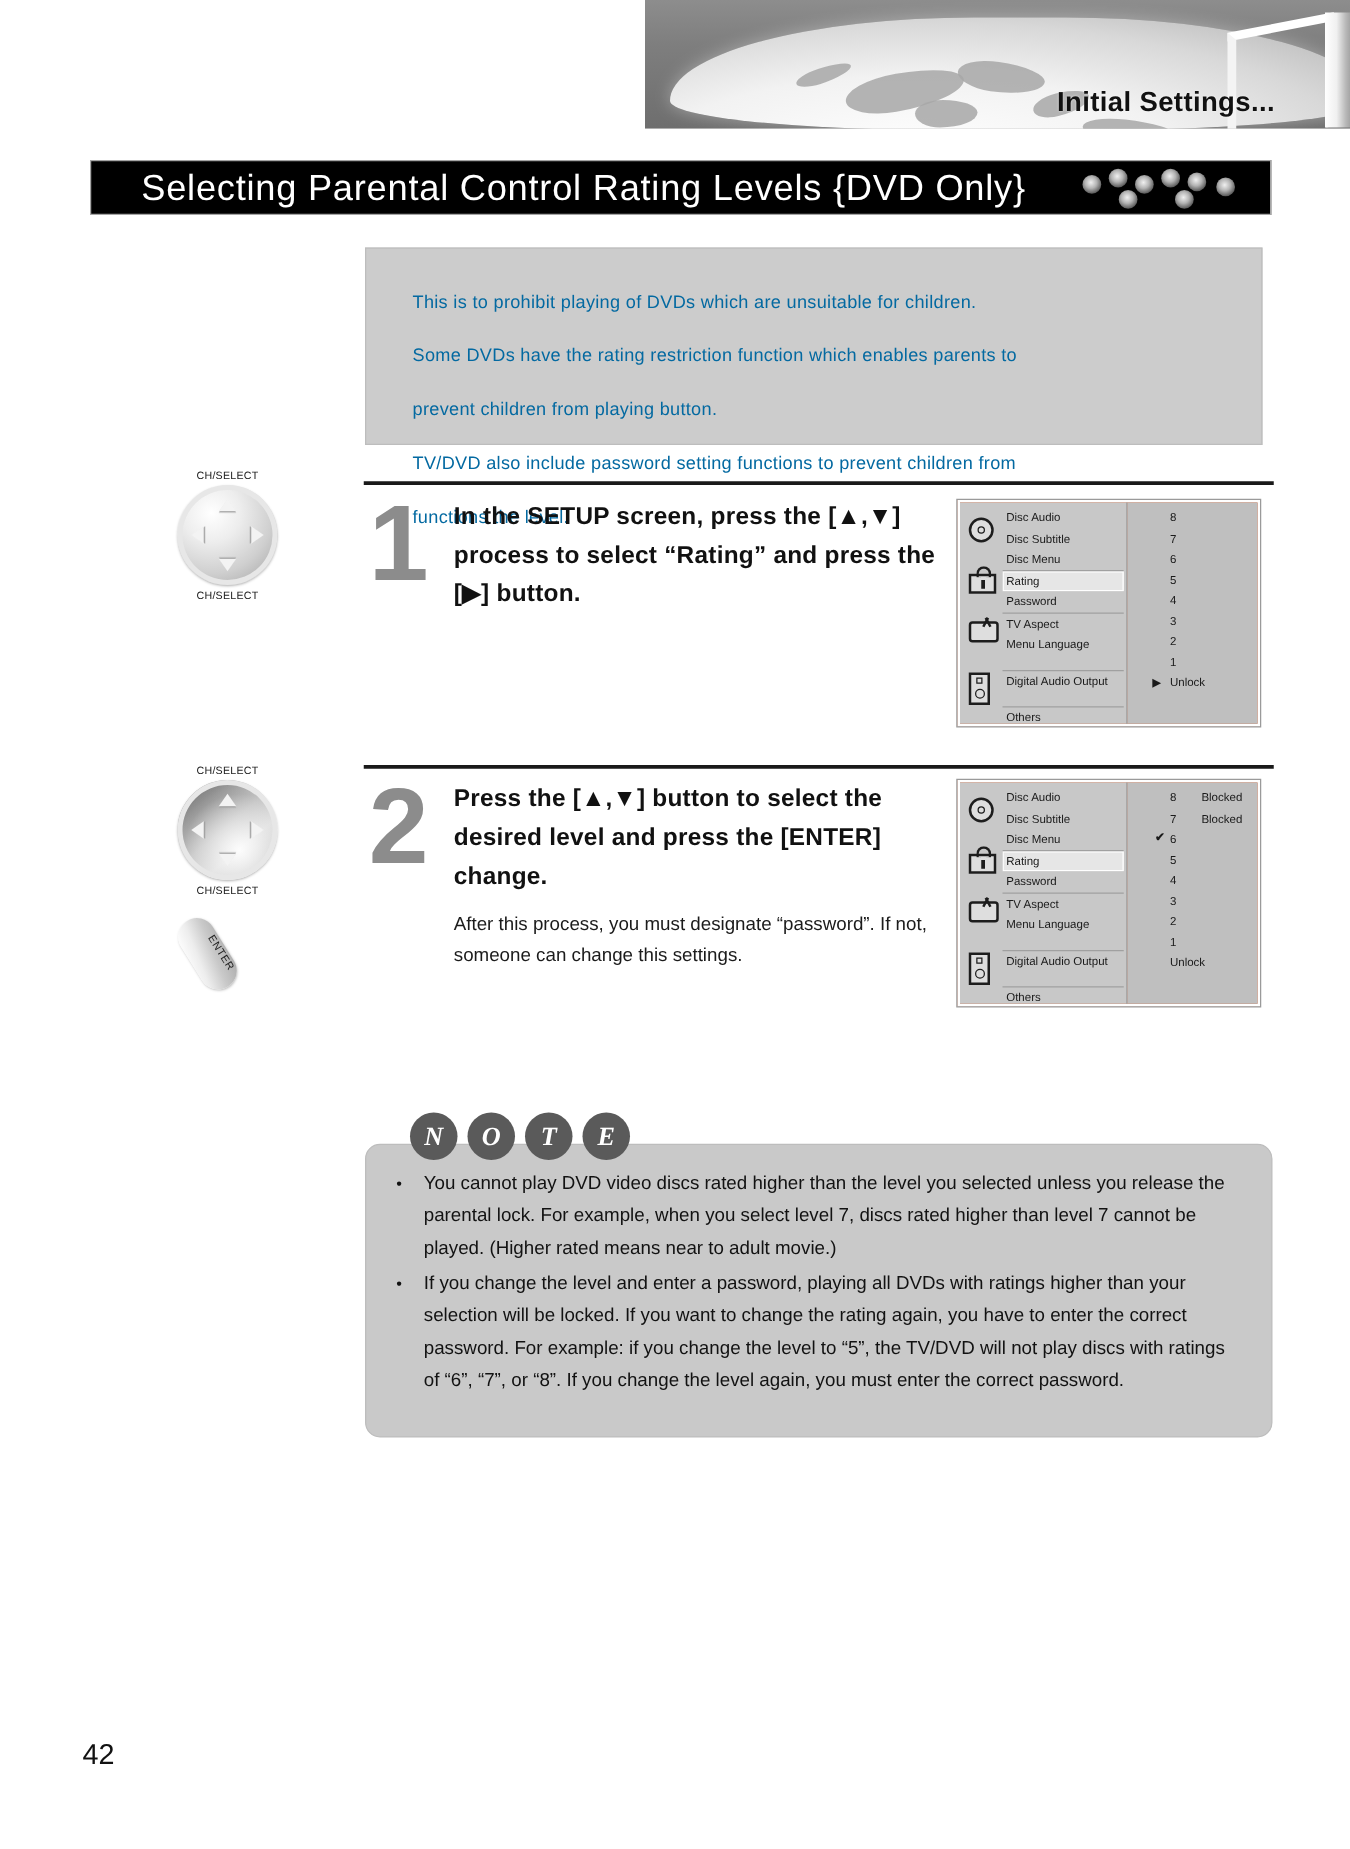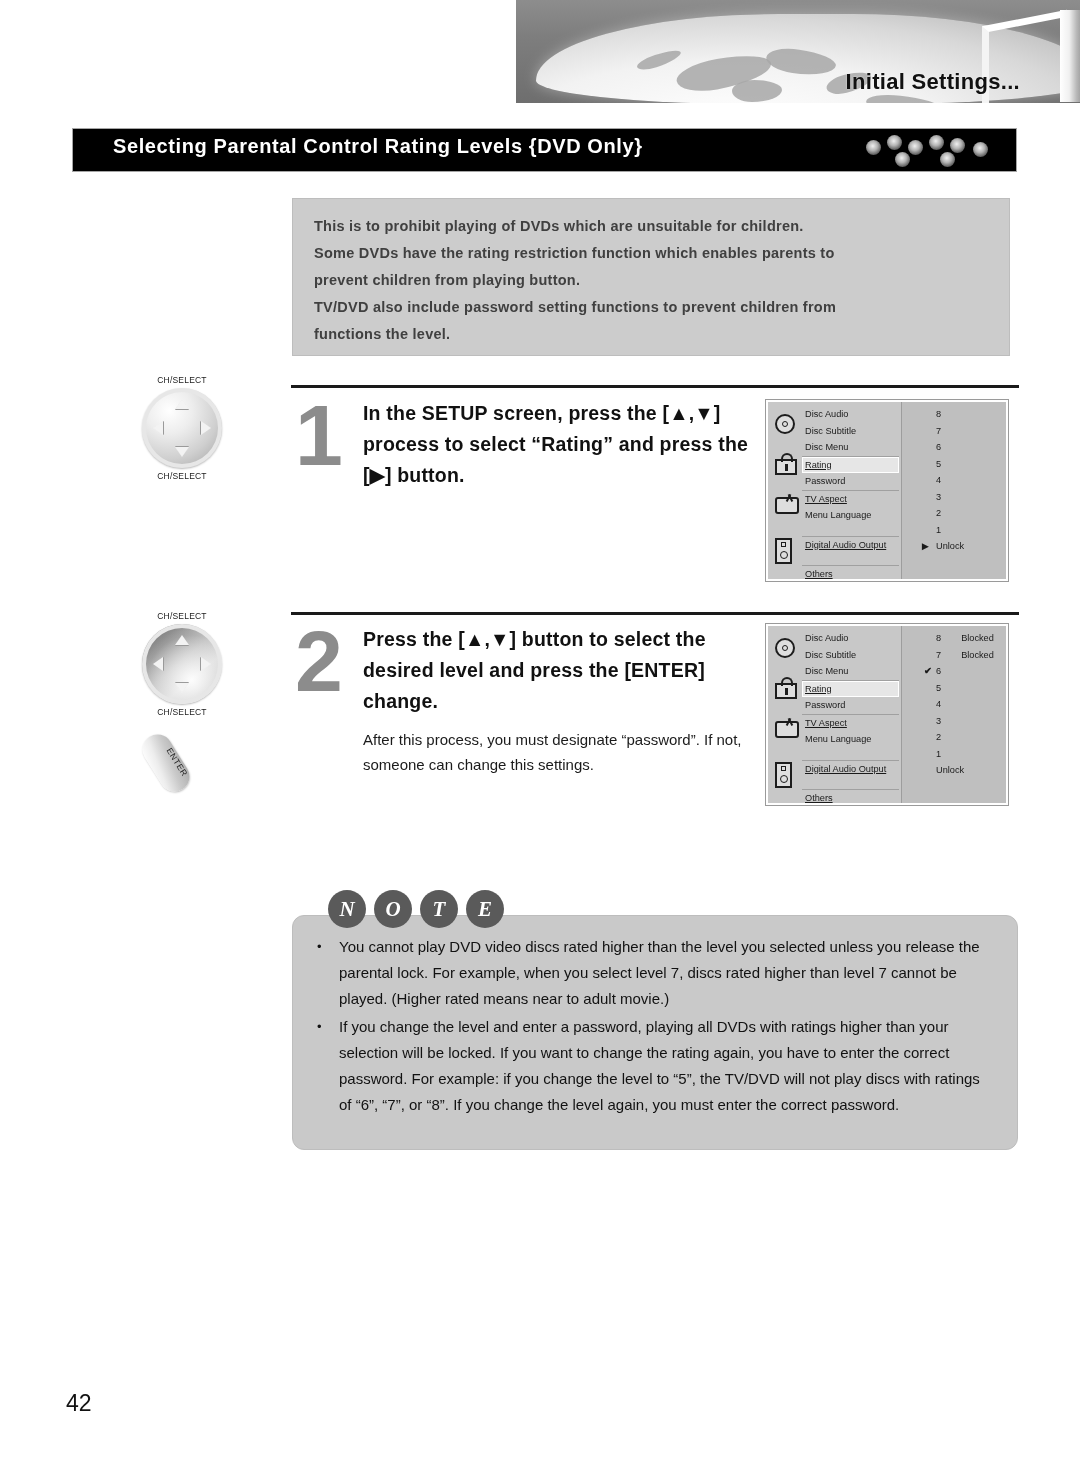--- a/index.html
+++ b/index.html
@@ -96,22 +96,22 @@
     height: 44px;
     background: #000000;
     border: 1px solid #a5a5a5;
     box-sizing: border-box;
   }
   .title-bar-text {
     position: absolute;
     left: 40px;
     top: 6px;
     color: #ffffff;
-    font-size: 20px;
-    font-weight: bold;
+    font-size: 29px;
+    font-weight: normal;
     letter-spacing: .6px;
     white-space: nowrap;
   }
   .dots {
     position: absolute;
     right: 16px;
     top: 4px;
     width: 140px;
     height: 38px;
   }
@@ -136,24 +136,24 @@
     position: absolute;
     left: 292px;
     top: 198px;
     width: 718px;
     height: 158px;
     background: #cccccc;
     border: 1px solid #bdbdbd;
     box-sizing: border-box;
   }
   .intro-box p {
-    margin: 0;
-    color: #404040;
+    margin: 16px;
+    color: #0369a1;
     font-size: 14.5px;
-    font-weight: bold;
+    font-weight: normal;
     line-height: 27px;
     letter-spacing: .25px;
   }
   .intro-inner {
     position: absolute;
     left: 21px;
     top: 14px;
     right: 14px;
   }
 
@@ -246,21 +246,20 @@
   .osd-row {
     height: 16.5px;
     font-size: 9.2px;
     color: #1a1a1a;
     line-height: 16.5px;
     padding-left: 3px;
     white-space: nowrap;
   }
   .osd-row.sep {
     border-top: 1px solid #a0a0a0;
-    text-decoration: underline;
   }
   .osd-row.selected {
     background: #e6e6e6;
     box-shadow: inset 0 0 0 1px #ffffff;
   }
   .osd-row.spacer { height: 12px; }
 
   .osd-val {
     height: 16.5px;
     font-size: 9.2px;

